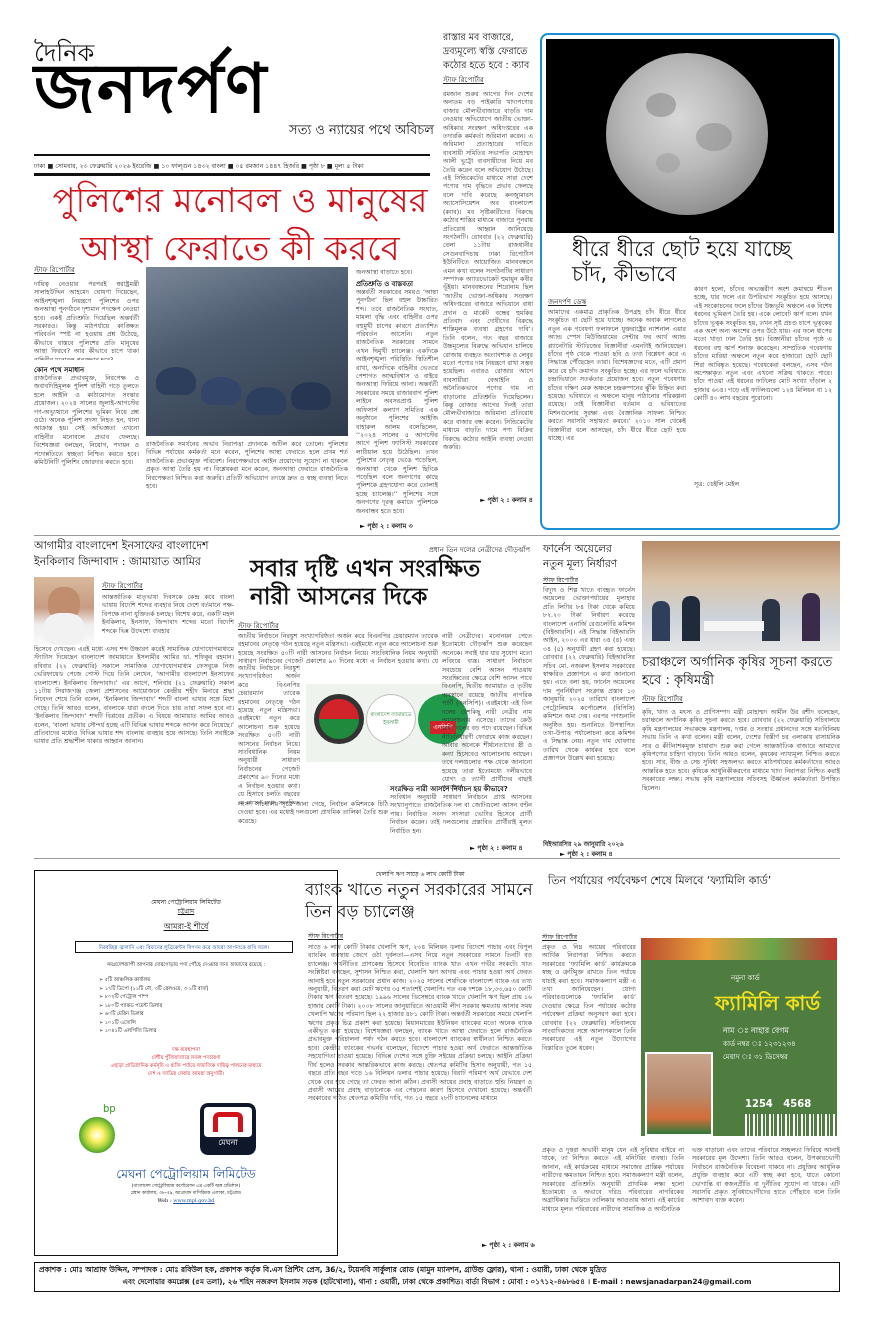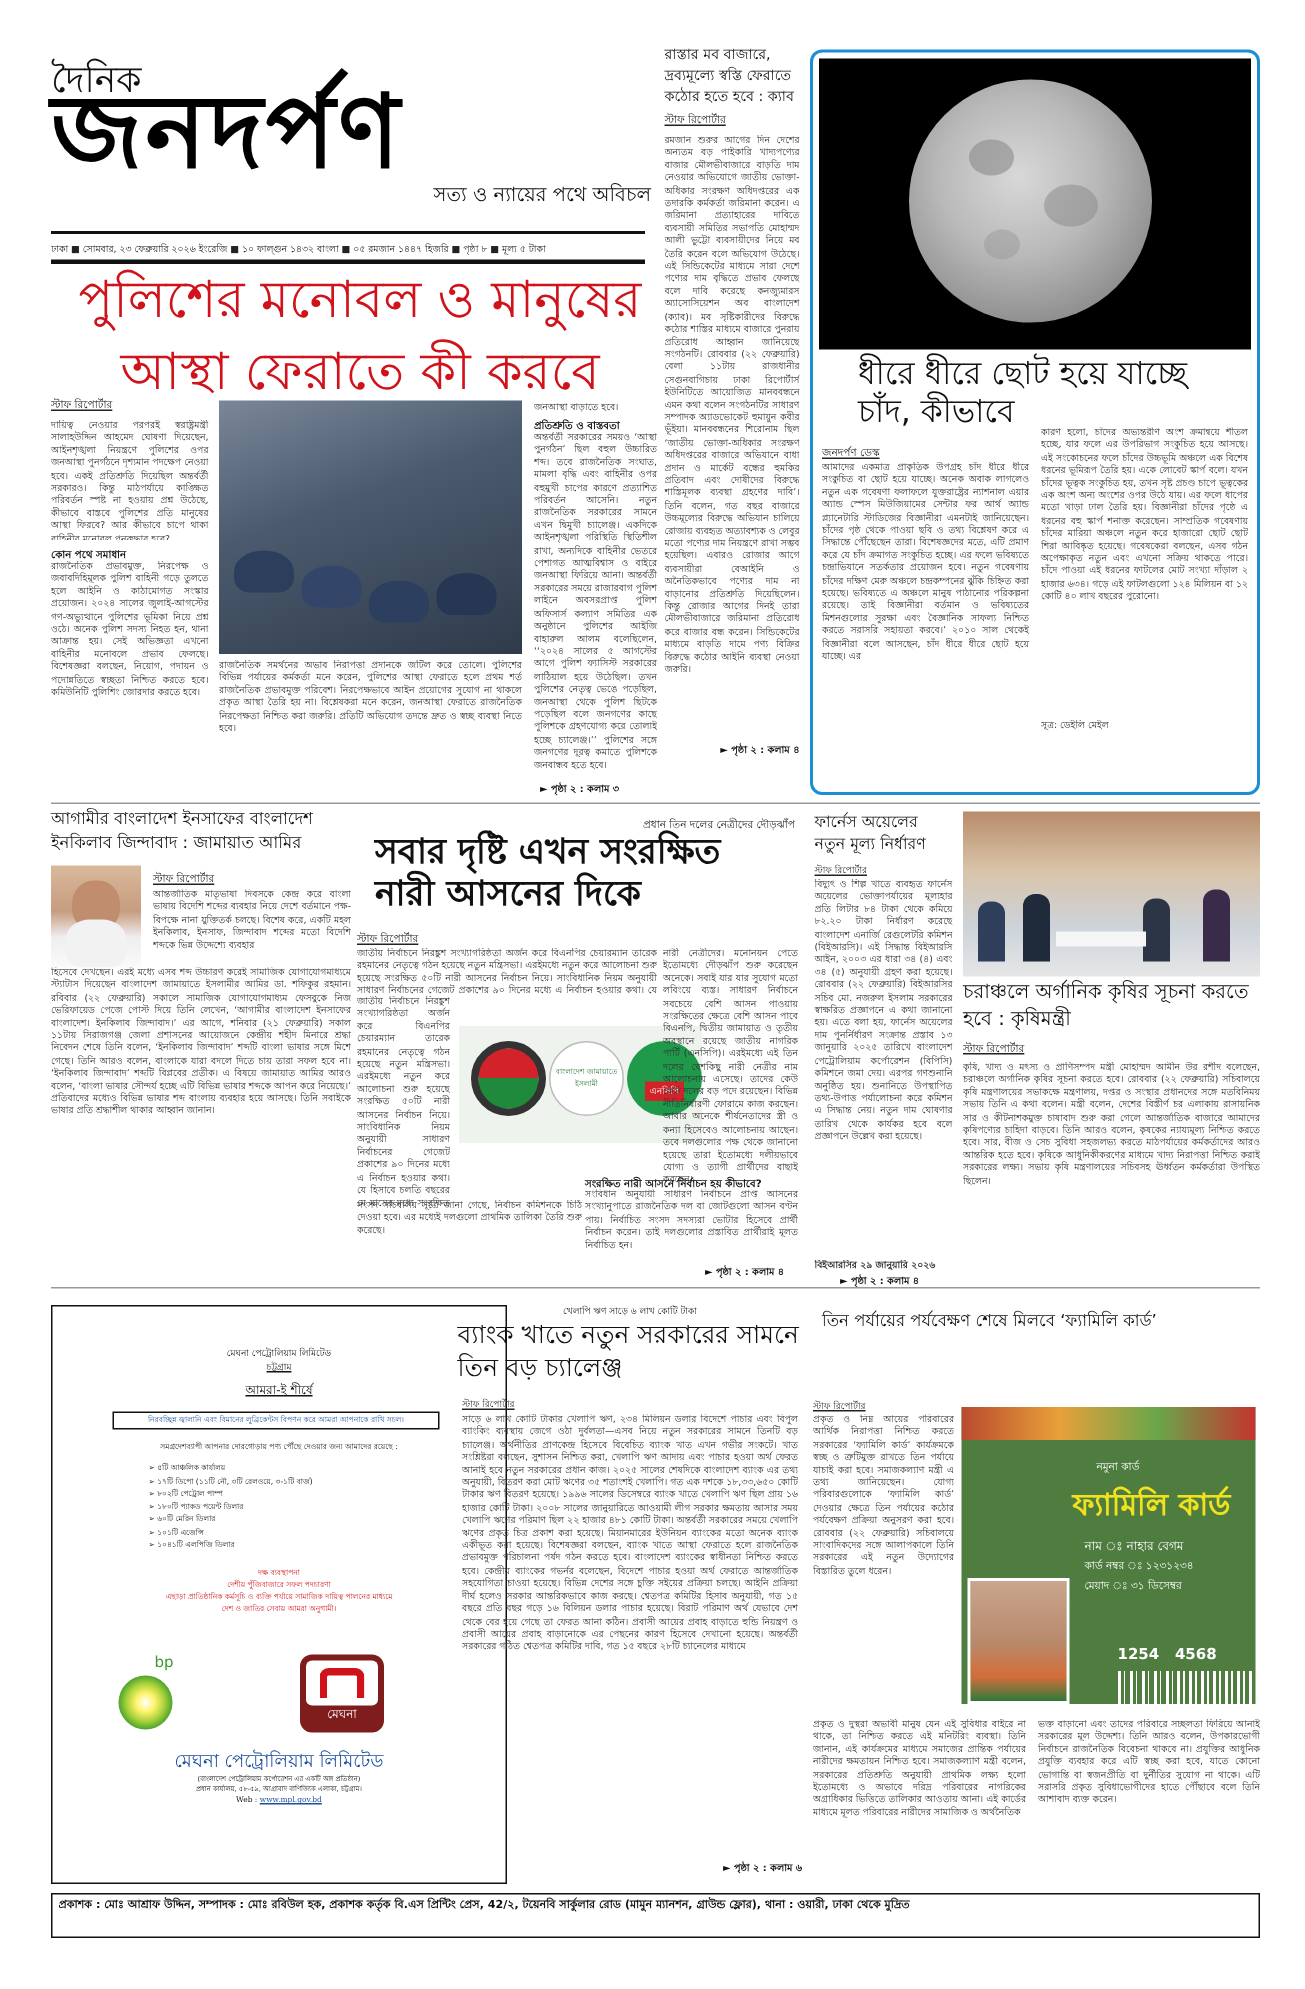--- a/index.html
+++ b/index.html
@@ -131,21 +131,21 @@
   <div class="abs" style="left:0;top:174px;width:100%;text-align:center;font-size:5px;line-height:8px;color:#d0121b;font-family:'DejaVu Sans',sans-serif">
     <div>দক্ষ ব্যবস্থাপনা</div>
     <div>দেশীয় পুঁজিবাজারে সফল পদচারণা</div>
     <div>এছাড়া প্রাতিষ্ঠানিক কর্মসূচি ও ব্যক্তি পর্যায়ে সামাজিক দায়িত্ব পালনের মাধ্যমে</div>
     <div>দেশ ও জাতির সেবায় আমরা অনুগামী।</div>
   </div>
   <div class="abs" style="left:40px;top:232px;width:56px;height:50px">
     <span class="abs" style="left:28px;top:0;font-size:10px;color:#3a9a2a;font-family:'DejaVu Sans',sans-serif">bp</span>
     <div class="abs" style="left:4px;top:14px;width:36px;height:36px;border-radius:50%;background:radial-gradient(circle,#fff 0%,#fff36b 25%,#a7d13a 50%,#3a9a2a 75%,transparent 78%)"></div>
   </div>
-  <div class="abs" style="left:165px;top:232px;width:56px;height:52px;border-radius:8px;background:#7f1d1d;padding:4px">
+  <div class="abs" style="left:165px;top:232px;width:56px;height:52px;border-radius:8px;background:#0f172a;padding:4px">
     <div style="width:48px;height:30px;background:#fff;border-radius:4px;display:flex;align-items:center;justify-content:center">
       <div style="width:30px;height:20px;border:5px solid #d0121b;border-bottom:none;border-radius:6px 6px 0 0"></div>
     </div>
     <div style="color:#fff;text-align:center;font-size:8px;line-height:12px;font-family:'DejaVu Sans',sans-serif">মেঘনা</div>
   </div>
   <div class="abs" style="left:0;top:294px;width:100%;text-align:center;font-size:12px;color:#1d4f9c;font-family:'DejaVu Sans',sans-serif">মেঘনা পেট্রোলিয়াম লিমিটেড</div>
   <div class="abs" style="left:0;top:312px;width:100%;text-align:center;font-size:4.5px;font-family:'DejaVu Sans',sans-serif">(বাংলাদেশ পেট্রোলিয়াম কর্পোরেশন এর একটি অঙ্গ প্রতিষ্ঠান)</div>
   <div class="abs" style="left:0;top:319px;width:100%;text-align:center;font-size:4.5px;font-family:'DejaVu Sans',sans-serif">প্রধান কার্যালয়, ৫৮-৫৯, আগ্রাবাদ বাণিজ্যিক এলাকা, চট্টগ্রাম।</div>
   <div class="abs" style="left:0;top:326px;width:100%;text-align:center;font-size:5px;font-family:'DejaVu Serif',serif">
     <span>Web :</span>
@@ -170,14 +170,15 @@
   <div class="abs" style="left:82px;top:100px;color:#fff;font-size:7px;font-family:'DejaVu Sans',sans-serif;white-space:nowrap">কার্ড নম্বর ঃ ১২৩১২৩৪</div>
   <div class="abs" style="left:82px;top:113px;color:#fff;font-size:7px;font-family:'DejaVu Sans',sans-serif;white-space:nowrap">মেয়াদ ঃ ৩১ ডিসেম্বর</div>
   <div class="abs" style="left:4px;top:114px;width:68px;height:84px;border:2px solid #fff;background:linear-gradient(180deg,#c9a58d 0%,#b88a6c 50%,#d46d3a 80%,#2e7a3b 100%)"></div>
   <div class="abs" style="left:104px;top:160px;color:#fff;font-size:10px;font-weight:bold;font-family:'DejaVu Sans',sans-serif;white-space:pre">1254   4568</div>
   <div class="abs" style="left:104px;top:176px;width:90px;height:22px;background:repeating-linear-gradient(90deg,#fff 0 2px,#fff0 2px 4px,#fff 4px 5px,#fff0 5px 8px)"></div>
 </div>
 <div class="abs txt" style="left:542px;top:1146px;width:142px;height:92px">প্রকৃত ও দুস্থরা অভাবী মানুষ যেন এই সুবিধার বাইরে না থাকে, তা নিশ্চিত করতে এই মনিটরিং ব্যবস্থা। তিনি জানান, এই কার্যক্রমের মাধ্যমে সমাজের প্রান্তিক পর্যায়ের নারীদের ক্ষমতায়ন নিশ্চিত হবে। সমাজকল্যাণ মন্ত্রী বলেন, সরকারের প্রতিশ্রুতি অনুযায়ী প্রাথমিক লক্ষ্য হলো ইতোমধ্যে ও অভাবে দরিদ্র পরিবারের নাগরিকের অগ্রাধিকার ভিত্তিতে তালিকার আওতায় আনা। এই কার্ডের মাধ্যমে মূলত পরিবারের নারীদের সামাজিক ও অর্থনৈতিক</div>
 <div class="abs txt" style="left:692px;top:1146px;width:148px;height:92px">ভক্ত বাড়ানো এবং তাদের পরিবারে সচ্ছলতা ফিরিয়ে আনাই সরকারের মূল উদ্দেশ্য। তিনি আরও বলেন, উপকারভোগী নির্বাচনে রাজনৈতিক বিবেচনা থাকবে না। প্রযুক্তির আধুনিক প্রযুক্তি ব্যবহার করে এটি স্বচ্ছ করা হবে, যাতে কোনো ভোগান্তি বা স্বজনপ্রীতি বা দুর্নীতির সুযোগ না থাকে। এটি সরাসরি প্রকৃত সুবিধাভোগীদের হাতে পৌঁছাবে বলে তিনি আশাবাদ ব্যক্ত করেন।</div>
 
 <div class="abs" style="left:34px;top:1262px;width:806px;height:30px;border:1.5px solid #111;padding:1px 4px">
-  <div style="font-size:7.4px;line-height:12px;font-weight:bold;white-space:nowrap;overflow:hidden;font-family:'DejaVu Sans',sans-serif">প্রকাশক : মোঃ আশ্রাফ উদ্দিন, সম্পাদক : মোঃ রবিউল হক, প্রকাশক কর্তৃক বি.এস প্রিন্টিং প্রেস, 42/২, টয়েনবি সার্কুলার রোড (মামুন ম্যানশন, গ্রাউন্ড ফ্লোর), থানা : ওয়ারী, ঢাকা থেকে মুদ্রিত</div>
+  <div style="font-size:7.4px;line-height:12px;font-weight:bold;white-space:nowrap;overflow:hidden;font-family:'DejaVu Sans',sans-serif">প্রকাশক : মোঃ আশ্রাফ উদ্দিন, সম্পাদক : মোঃ রবিউল হক, প্রকাশক কর্তৃক বি.এস প্রিন্টিং প্রেস, 36/২, টয়েনবি সার্কুলার রোড (মামুন ম্যানশন, গ্রাউন্ড ফ্লোর), থানা : ওয়ারী, ঢাকা থেকে মুদ্রিত</div>
+  <div style="font-size:7.2px;line-height:12px;font-weight:bold;white-space:nowrap;overflow:hidden;text-align:center;font-family:'DejaVu Sans',sans-serif">এবং দেলোয়ার কমপ্লেক্স (৫ম তলা), ২৬ শহিদ নজরুল ইসলাম সড়ক (হাটখোলা), থানা : ওয়ারী, ঢাকা থেকে প্রকাশিত। বার্তা বিভাগ : মোবা : ০১৭১২-৪৬৮৬৫৪ । E-mail : newsjanadarpan24@gmail.com</div>
 </div>
 
 </body></html>

